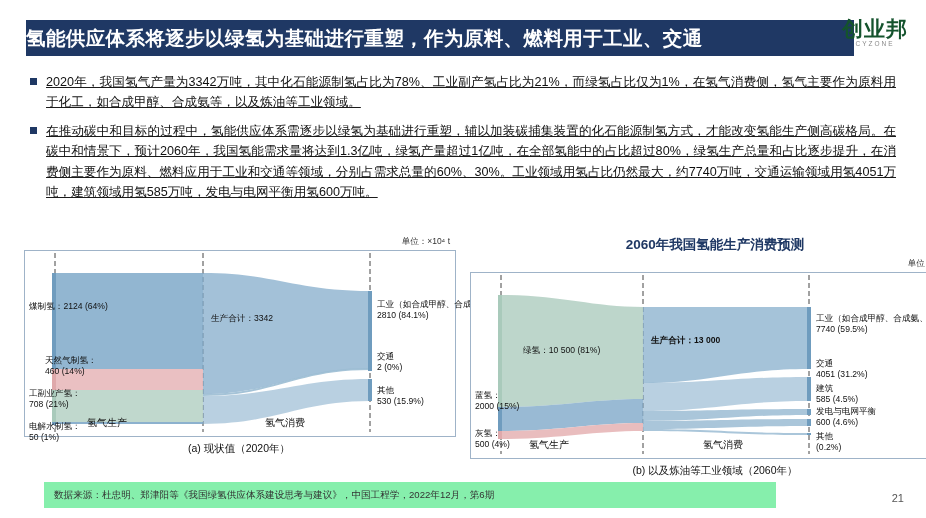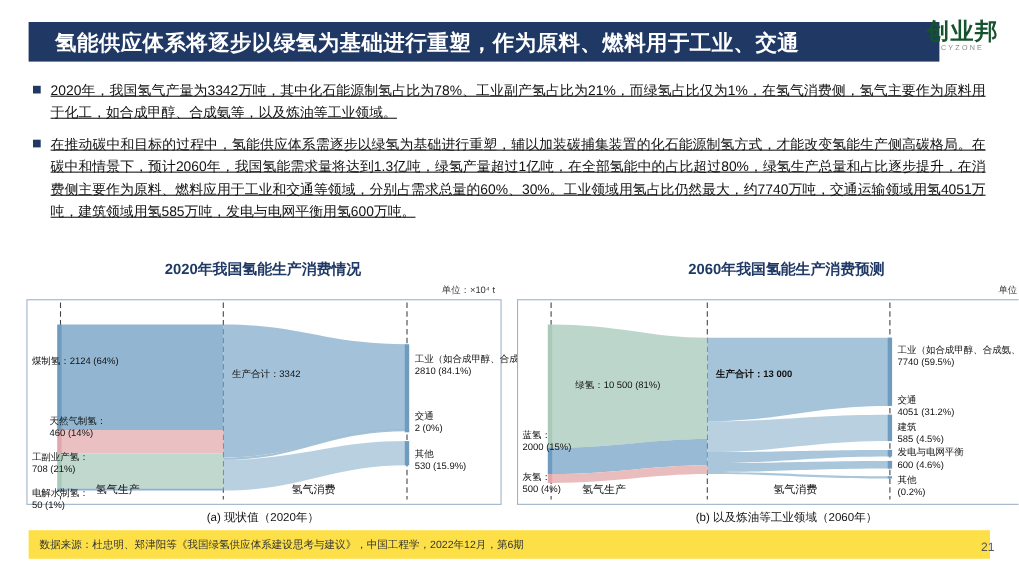--- a/index.html
+++ b/index.html
@@ -10,21 +10,21 @@
   }
   .page{position:relative;width:926px;height:518px;}
 
   
   .title-bar{
     position:absolute;left:26px;top:20px;width:828px;height:36px;
     background:#1f3864;display:flex;align-items:center;
   }
   .title-bar .title{
     color:#ffffff;font-size:19.5px;font-weight:bold;letter-spacing:.4px;
-    padding-left:24px;white-space:nowrap;
+    padding-left:0;white-space:nowrap;
   }
   .brand{
     position:absolute;right:18px;top:18px;text-align:center;line-height:1.05;
   }
   .brand .b1{font-size:21px;font-weight:bold;color:#14532d;letter-spacing:1px;}
   .brand .b2{font-size:6.5px;color:#8a8a8a;letter-spacing:2px;margin-top:1px;}
 
   
   .bullets{position:absolute;left:30px;top:72px;width:866px;text-decoration:underline;}
   .bullet{display:flex;margin-bottom:8px;}
@@ -55,22 +55,22 @@
   .caption{
     text-align:center;font-size:10.5px;color:#111;margin-top:5px;
   }
 
   .lbl{
     position:absolute;font-size:8.6px;line-height:1.25;color:#111;white-space:pre;
   }
 
   
   .source{
-    position:absolute;left:26px;top:482px;width:874px;height:26px;
-    background:#fde047;display:flex;align-items:center;
+    position:absolute;left:44px;top:482px;width:732px;height:26px;
+    background:#86efac;display:flex;align-items:center;
   }
   .source span{font-size:9.6px;color:#333;padding-left:10px;}
   .pageno{
     position:absolute;right:22px;top:492px;font-size:11px;color:#555;
   }
 </style>
 </head>
 <body>
 
 <div class="page">
@@ -88,21 +88,20 @@
       <div class="sq"></div>
       <div class="txt">2020年，我国氢气产量为3342万吨，其中化石能源制氢占比为78%、工业副产氢占比为21%，而绿氢占比仅为1%，在氢气消费侧，氢气主要作为原料用于化工，如合成甲醇、合成氨等，以及炼油等工业领域。</div>
     </div>
     <div class="bullet">
       <div class="sq"></div>
       <div class="txt">在推动碳中和目标的过程中，氢能供应体系需逐步以绿氢为基础进行重塑，辅以加装碳捕集装置的化石能源制氢方式，才能改变氢能生产侧高碳格局。在碳中和情景下，预计2060年，我国氢能需求量将达到1.3亿吨，绿氢产量超过1亿吨，在全部氢能中的占比超过80%，绿氢生产总量和占比逐步提升，在消费侧主要作为原料、燃料应用于工业和交通等领域，分别占需求总量的60%、30%。工业领域用氢占比仍然最大，约7740万吨，交通运输领域用氢4051万吨，建筑领域用氢585万吨，发电与电网平衡用氢600万吨。</div>
     </div>
   </div>
 
   <div class="panel left">
-    <div class="panel-title">2020年我国氢能生产消费情况</div>
     <div class="unit">单位：×10⁴ t</div>
     <div class="plot">
       <svg width="428" height="183" viewBox="0 0 428 183">
 
         <line x1="30" y1="2" x2="30" y2="181" stroke="#444" stroke-width="1" stroke-dasharray="5,3"></line>
         <line x1="178" y1="2" x2="178" y2="181" stroke="#444" stroke-width="1" stroke-dasharray="5,3"></line>
         <line x1="345" y1="2" x2="345" y2="181" stroke="#444" stroke-width="1" stroke-dasharray="5,3"></line>
 
         <path d="M30,22 L178,22 L178,118 L30,118 Z" fill="#7fa9c9" opacity="0.85"></path>
         <path d="M30,118 L178,118 L178,139 L30,139 Z" fill="#e8b9bb" opacity="0.9"></path>

